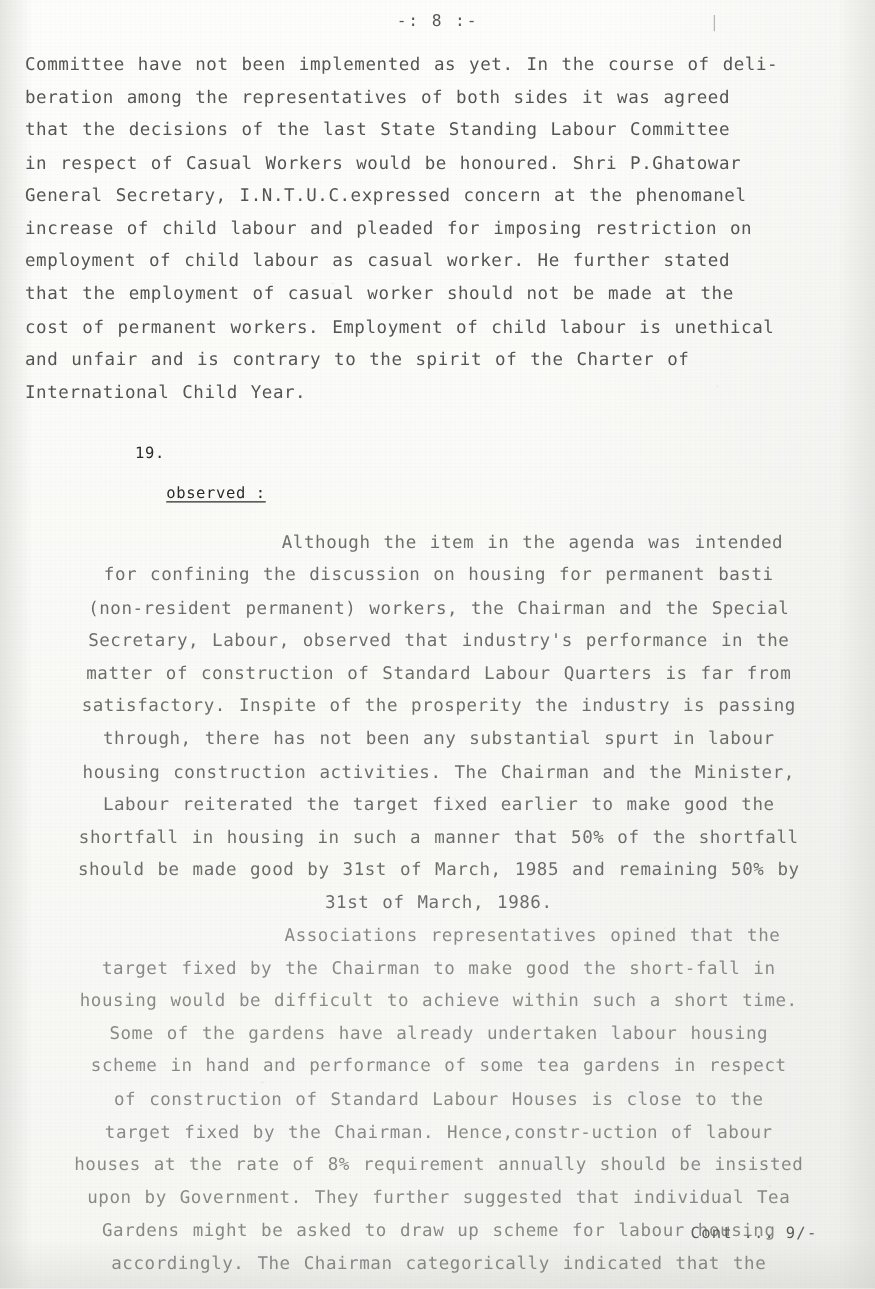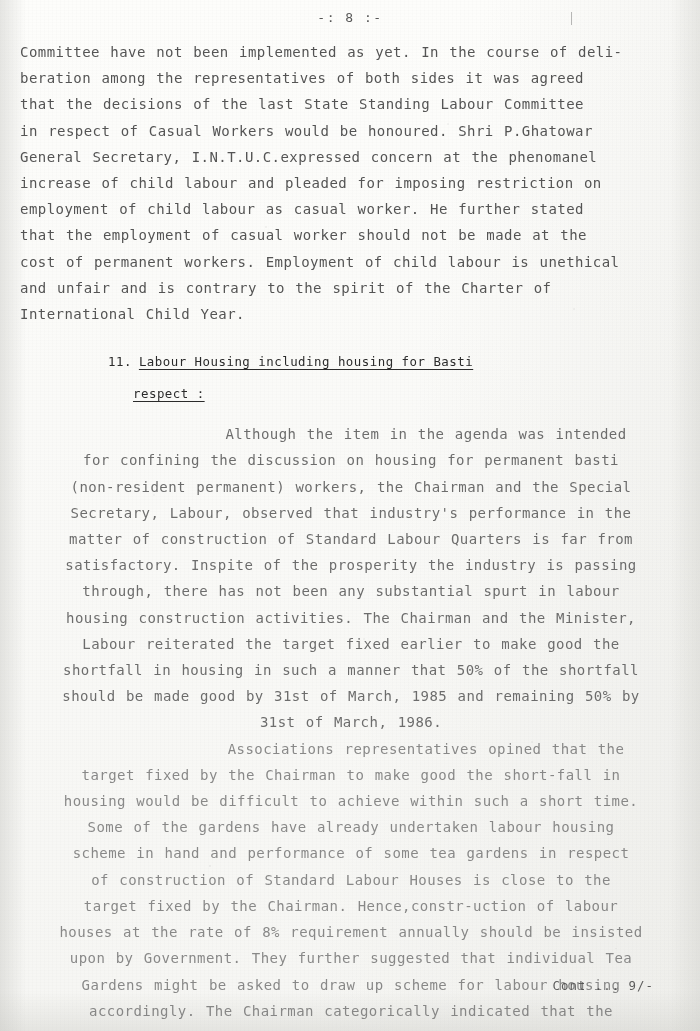--- a/index.html
+++ b/index.html
@@ -169,25 +169,24 @@
 in respect of Casual Workers would be honoured. Shri P.Ghatowar
 General Secretary, I.N.T.U.C.expressed concern at the phenomanel
 increase of child labour and pleaded for imposing restriction on
 employment of child labour as casual worker. He further stated
 that the employment of casual worker should not be made at the
 cost of permanent workers. Employment of child labour is unethical
 and unfair and is contrary to the spirit of the Charter of
 International Child Year.</p>
 
       <div class="heading-row">
-        <span class="heading-num">11.</span>
-        <span class="heading-text">Labour Housing including housing for Basti</span>
+        <span class="heading-num">19.</span>
       </div>
       <div class="heading-cont-wrap">
-        <span class="heading-cont">respect  :</span>
+        <span class="heading-cont">observed  :</span>
       </div>
 
       <p class="para faded-2 indent-para">Although the item in the agenda was intended
 for confining the discussion on housing for permanent basti
 (non-resident permanent) workers, the Chairman and the Special
 Secretary, Labour, observed that industry's performance in the
 matter of construction of Standard Labour Quarters is far from
 satisfactory. Inspite of the prosperity the industry is passing
 through, there has not been any substantial spurt in labour
 housing construction activities. The Chairman and the Minister,

